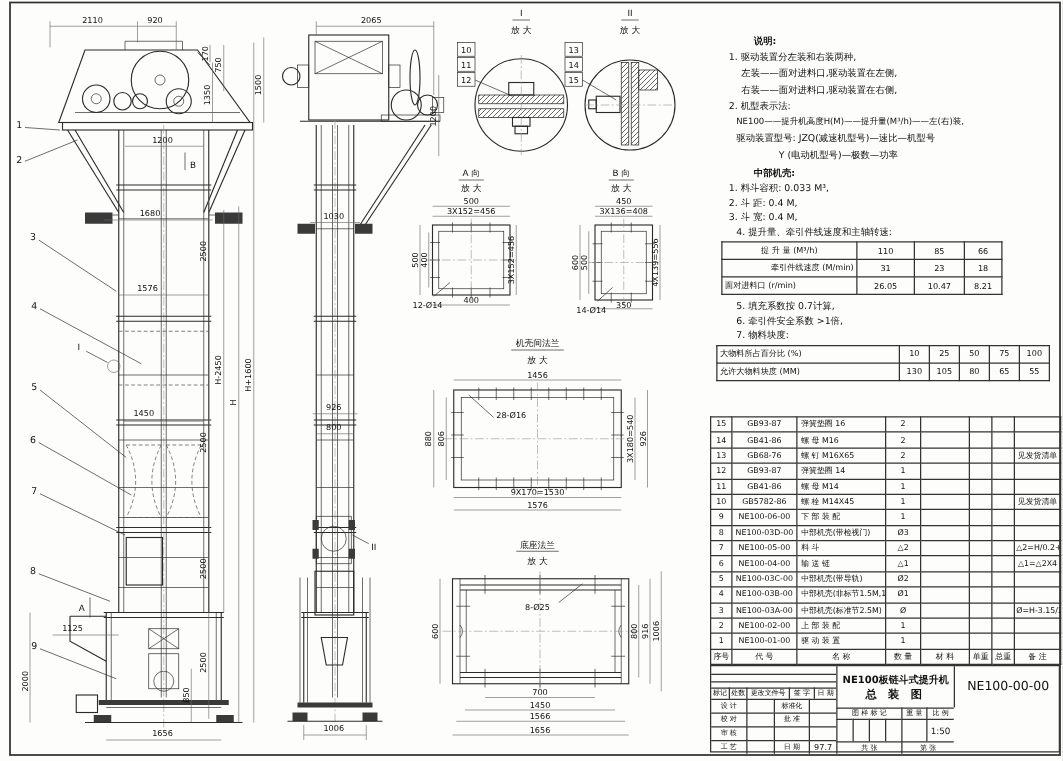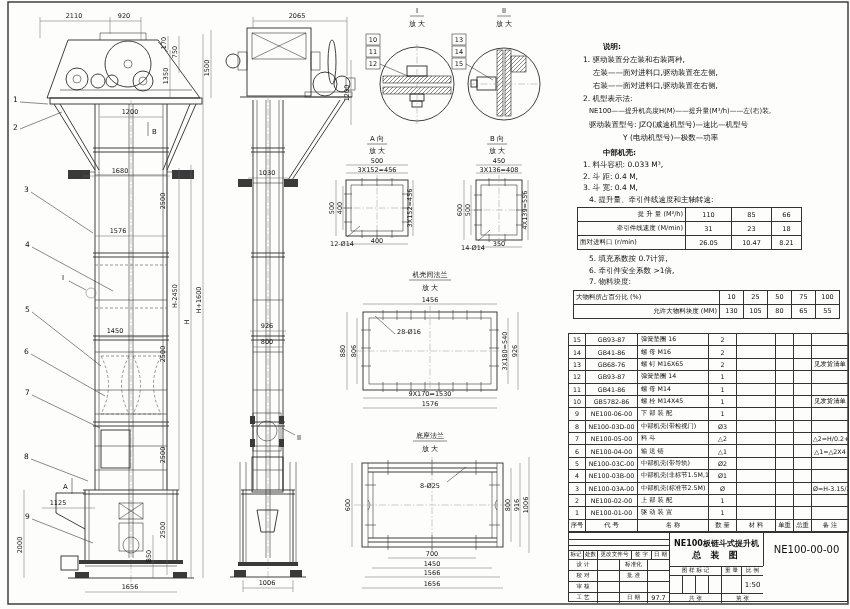--- a/index.html
+++ b/index.html
@@ -313,21 +313,21 @@
     <text transform="rotate(-90 509.5 505)" x="509.5" y="505" text-anchor="middle">800</text>
     <text transform="rotate(-90 518.5 505)" x="518.5" y="505" text-anchor="middle">916</text>
     <text transform="rotate(-90 527.5 505)" x="527.5" y="505" text-anchor="middle">1006</text>
     <text x="432" y="556" text-anchor="middle">700</text>
     <text x="432" y="566" text-anchor="middle">1450</text>
     <text x="432" y="575" text-anchor="middle">1566</text>
     <text x="432" y="586" text-anchor="middle">1656</text>
   </g>
 </svg>
 
-<div class="abs" style="left:575px;top:40px;width:272px">
+<div class="abs" style="left:575px;top:26px;width:272px">
   <div class="note" style="padding-left:28px;font-weight:bold">说明:</div>
   <div class="note" style="padding-left:8px">1. 驱动装置分左装和右装两种,</div>
   <div class="note" style="padding-left:18px">左装——面对进料口,驱动装置在左侧,</div>
   <div class="note" style="padding-left:18px">右装——面对进料口,驱动装置在右侧,</div>
   <div class="note" style="padding-left:8px">2. 机型表示法:</div>
   <div class="note" style="padding-left:14px;font-size:6.8px">NE100——提升机高度H(M)——提升量(M³/h)——左(右)装,</div>
   <div class="note" style="padding-left:14px">驱动装置型号: JZQ(减速机型号)—速比—机型号</div>
   <div class="note" style="padding-left:48px">Y (电动机型号)—极数—功率</div>
   <div class="note" style="padding-left:28px;font-weight:bold;margin-top:2px">中部机壳:</div>
   <div class="tech" style="padding-left:8px">1. 料斗容积: 0.033 M³,</div>
@@ -337,21 +337,21 @@
 
   <table class="spec" style="margin:2px 0 3px 2px">
     <colgroup>
           <col style="width:108px">
           <col style="width:46px">
           <col style="width:40px">
           <col style="width:30px">
         </colgroup>
     <tbody>
           <tr>
-      <td style="text-align:right">提 升 量  (M³/h)</td>
+      <td style="text-align:center">提 升 量  (M³/h)</td>
       <td>110</td>
       <td>85</td>
       <td>66</td>
     </tr>
     <tr>
       <td style="text-align:right">牵引件线速度 (M/min)</td>
       <td>31</td>
       <td>23</td>
       <td>18</td>
     </tr>
@@ -380,21 +380,21 @@
     <tbody>
           <tr>
       <td style="text-align:left">大物料所占百分比 (%)</td>
       <td>10</td>
       <td>25</td>
       <td>50</td>
       <td>75</td>
       <td>100</td>
     </tr>
     <tr>
-      <td style="text-align:right">允许大物料块度 (MM)</td>
+      <td style="text-align:left">允许大物料块度 (MM)</td>
       <td>130</td>
       <td>105</td>
       <td>80</td>
       <td>65</td>
       <td>55</td>
     </tr>
   </tbody>
       </table>
 </div>
 

